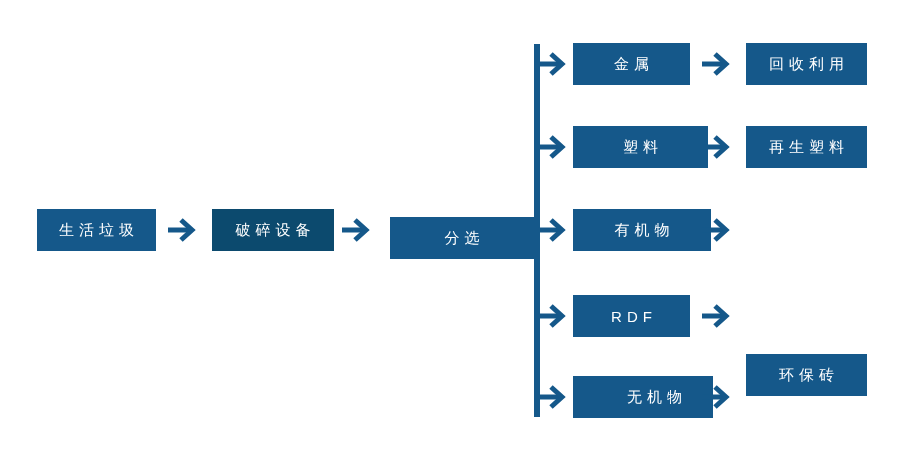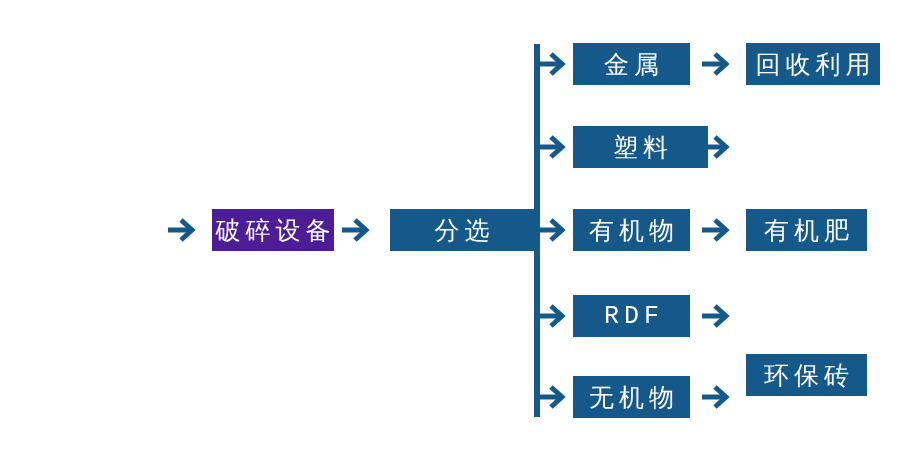--- a/index.html
+++ b/index.html
@@ -15,28 +15,27 @@
     background: #ffffff;
     overflow: hidden;
   }
   .node {
     position: absolute;
     height: 42px;
     display: flex;
     align-items: center;
     justify-content: center;
     color: #ffffff;
-    font-size: 25px;
+    font-size: 15px;
     letter-spacing: 5px;
     text-indent: 5px;
     white-space: nowrap;
-    font-family: Liberation Mono, monospace;
   }
   .node.blue { background: #15588A; }
-  .node.red  { background: #4c1d95; }
+  .node.red  { background: #0c4a6e; }
   .arrow {
     position: absolute;
     width: 32px;
     height: 28px;
   }
   .arrow path {
     fill: none;
     stroke: #15588A;
     stroke-width: 5;
     stroke-linecap: butt;
@@ -49,83 +48,84 @@
     width: 6px;
     height: 373px;
     background: #15588A;
   }
 </style>
 </head>
 <body>
 
 <div class="canvas">
 
+  <div class="node blue" style="left:37px; top:209px; width:119px;">生活垃圾</div>
 
   <svg class="arrow" style="left:166px; top:216px;" viewBox="0 0 32 28">
     <path d="M2 14 H24"></path>
       <path d="M15 4 L26 14 L15 24"></path>
   </svg>
 
   <div class="node red" style="left:212px; top:209px; width:122px;">破碎设备</div>
 
   <svg class="arrow" style="left:340px; top:216px;" viewBox="0 0 32 28">
     <path d="M2 14 H24"></path>
       <path d="M15 4 L26 14 L15 24"></path>
   </svg>
 
-  <div class="node blue" style="left:390px; top:209px; width:144px;">分选</div>
+  <div class="node blue" style="left:390px; top:217px; width:144px;">分选</div>
 
   <div class="vline"></div>
 
   <svg class="arrow" style="left:536px; top:50px;" viewBox="0 0 32 28">
     <path d="M2 14 H24"></path>
       <path d="M15 4 L26 14 L15 24"></path>
   </svg>
   <div class="node blue" style="left:573px; top:43px; width:117px;">金属</div>
   <svg class="arrow" style="left:700px; top:50px;" viewBox="0 0 32 28">
     <path d="M2 14 H24"></path>
       <path d="M15 4 L26 14 L15 24"></path>
   </svg>
-  <div class="node blue" style="left:746px; top:43px; width:134px;">回收利用</div>
+  <div class="node blue" style="left:746px; top:43px; width:121px;">回收利用</div>
 
   <svg class="arrow" style="left:536px; top:133px;" viewBox="0 0 32 28">
     <path d="M2 14 H24"></path>
       <path d="M15 4 L26 14 L15 24"></path>
   </svg>
   <div class="node blue" style="left:573px; top:126px; width:135px;">塑料</div>
   <svg class="arrow" style="left:700px; top:133px;" viewBox="0 0 32 28">
     <path d="M2 14 H24"></path>
       <path d="M15 4 L26 14 L15 24"></path>
   </svg>
+  <div class="node blue" style="left:746px; top:126px; width:121px;">再生塑料</div>
 
   <svg class="arrow" style="left:536px; top:216px;" viewBox="0 0 32 28">
     <path d="M2 14 H24"></path>
       <path d="M15 4 L26 14 L15 24"></path>
   </svg>
-  <div class="node blue" style="left:573px; top:209px; width:117px;">有机物</div>
+  <div class="node blue" style="left:573px; top:209px; width:138px;">有机物</div>
   <svg class="arrow" style="left:700px; top:216px;" viewBox="0 0 32 28">
     <path d="M2 14 H24"></path>
       <path d="M15 4 L26 14 L15 24"></path>
   </svg>
-  <div class="node blue" style="left:746px; top:209px; width:121px;">有机肥</div>
 
   <svg class="arrow" style="left:536px; top:302px;" viewBox="0 0 32 28">
     <path d="M2 14 H24"></path>
       <path d="M15 4 L26 14 L15 24"></path>
   </svg>
   <div class="node blue" style="left:573px; top:295px; width:117px;">RDF</div>
   <svg class="arrow" style="left:700px; top:302px;" viewBox="0 0 32 28">
     <path d="M2 14 H24"></path>
       <path d="M15 4 L26 14 L15 24"></path>
   </svg>
 
   <svg class="arrow" style="left:536px; top:383px;" viewBox="0 0 32 28">
     <path d="M2 14 H24"></path>
       <path d="M15 4 L26 14 L15 24"></path>
   </svg>
-  <div class="node blue" style="left:573px; top:376px; width:117px;">无机物</div>
+  <div class="node blue" style="left:573px; top:376px; width:117px;padding-left:23px;">无机物</div>
   <svg class="arrow" style="left:700px; top:383px;" viewBox="0 0 32 28">
     <path d="M2 14 H24"></path>
       <path d="M15 4 L26 14 L15 24"></path>
   </svg>
   <div class="node blue" style="left:746px; top:354px; width:121px;">环保砖</div>
 
 </div>
 
 </body></html>

